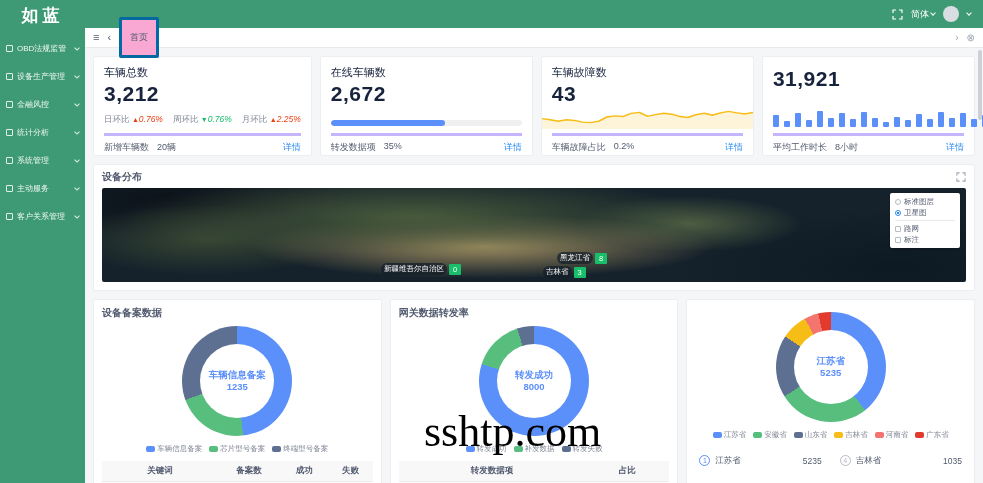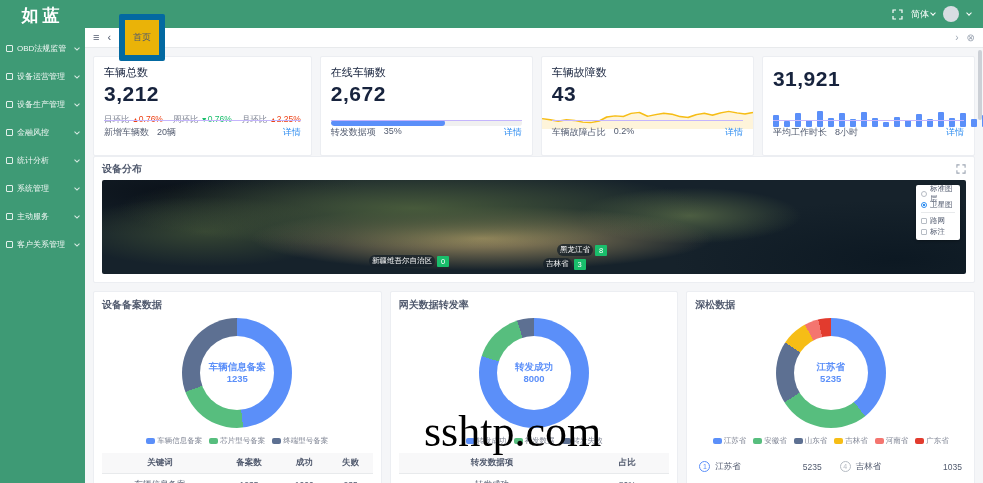--- a/index.html
+++ b/index.html
@@ -17,68 +17,68 @@
 
   
   .topbar { position:absolute; left:85px; right:0; top:0; height:28px; background:#3e9a75; display:flex; align-items:center; justify-content:flex-end; padding-right:12px; gap:8px; z-index:4; }
   .topbar .lang { color:#fff; font-size:9px; display:flex; align-items:center; gap:2px; }
   .caret-down { width:4px; height:4px; border-right:1px solid #fff; border-bottom:1px solid #fff; transform:rotate(45deg); margin-top:-2px; }
   .avatar { width:16px; height:16px; border-radius:50%; background:#d8dde2; }
   .fs-svg { display:block; }
 
   .tabbar { position:absolute; left:85px; right:0; top:28px; height:20px; background:#fff; border-bottom:1px solid #e8eaec; display:flex; align-items:center; padding:0 8px; gap:8px; z-index:4; }
   .tb-icon { color:#515a6e; font-size:11px; line-height:1; cursor:pointer; }
-  .tab { font-size:9px; color:#515a6e; background:#eab308; border:6px solid #0369a1; border-radius:2px; padding:11px 8px; cursor:pointer; }
+  .tab { font-size:9px; color:#515a6e; background:#f9a8d4; border:3px solid #0369a1; border-radius:2px; padding:11px 8px; cursor:pointer; }
   .tabbar .spacer { flex:1; }
   .tb-right { color:#9ea7b4; font-size:10px; cursor:pointer; }
 
   
   .content { position:absolute; left:85px; right:0; top:48px; bottom:0; padding:8px 8px 0 8px; overflow:hidden; background:#f5f6f8; }
 
   .cards-row { display:flex; gap:8px; height:100px; }
   .card { flex:1; background:#fff; border:1px solid #eceef2; border-radius:2px; padding:8px 10px 6px 10px; position:relative; }
   .card-title { font-size:11px; color:#17233d; }
   .card-value { font-size:21px; font-weight:bold; color:#17233d; margin-top:2px; letter-spacing:.5px; }
   .stat-row { display:flex; gap:10px; font-size:8.5px; color:#808695; margin-top:8px; white-space:nowrap; }
-  .stat b { font-weight:normal; }
+  .stat b { font-weight:normal;font-style:italic; }
   .up { color:#ed4014; } .down { color:#19be6b; }
   .arrow { font-size:7px; }
-  .card-foot { position:absolute; left:10px; right:10px; bottom:16px; border-top:1px solid #c4b5fd; padding-top:5px; font-size:9px; color:#515a6e; display:flex; }
+  .card-foot { position:absolute; left:10px; right:10px; bottom:1px; border-top:3px solid #c4b5fd; padding-top:5px; font-size:9px; color:#515a6e; display:flex; }
   .card-foot .flabel { margin-right:8px; }
   .card-foot .detail { margin-left:auto; color:#2d8cf0; cursor:pointer; }
   .progress-track { margin-top:14px; height:6px; background:#f0f0f0; border-radius:3px; overflow:hidden; }
   .progress-fill { height:100%; background:#5b8ff9; border-radius:3px; }
   .spark-svg { position:absolute; left:0; right:0; bottom:26px; width:100%; height:30px; }
   .bars-wrap { position:absolute; left:10px; right:10px; bottom:28px; height:18px; display:flex; align-items:flex-end; gap:5px; }
   .bars-wrap .bar { width:6px; background:#5b8ff9; border-radius:1px; flex:none; }
 
   
-  .map-panel { margin-top:0; background:#fff; border:1px solid #eceef2; border-radius:2px; padding:5px 8px 8px 8px; }
+  .map-panel { margin-top:8px; background:#fff; border:1px solid #eceef2; border-radius:2px; padding:5px 8px 8px 8px; }
   .panel-head { display:flex; align-items:center; font-size:10px; font-weight:bold; color:#515a6e; }
   .panel-head .expand { margin-left:auto; color:#9ea7b4; cursor:pointer; }
   .map-box { position:relative; margin-top:4px; height:94px; border-radius:2px; overflow:hidden;
     background-color:#16222b;
     background-image:
       radial-gradient(ellipse 420px 58px at 36% 30%, rgba(74,93,60,.95), rgba(74,93,60,0) 70%),
       radial-gradient(ellipse 330px 46px at 44% 62%, rgba(168,148,100,.95), rgba(168,148,100,0) 70%),
       radial-gradient(ellipse 200px 50px at 12% 55%, rgba(58,74,52,.9), rgba(58,74,52,0) 70%),
       radial-gradient(ellipse 160px 40px at 68% 38%, rgba(86,104,70,.85), rgba(86,104,70,0) 70%),
       radial-gradient(ellipse 260px 60px at 8% 12%, rgba(10,16,24,.9), rgba(10,16,24,0) 75%),
       radial-gradient(ellipse 300px 80px at 92% 85%, rgba(12,24,34,.95), rgba(12,24,34,0) 75%);
   }
-  .layer-ctrl { position:absolute; top:5px; right:6px; width:44px; background:#fff; border-radius:2px; box-shadow:0 1px 3px rgba(0,0,0,.3); font-size:7.5px; color:#515a6e; padding:3px 5px; }
+  .layer-ctrl { position:absolute; top:5px; right:6px; width:70px; background:#fff; border-radius:2px; box-shadow:0 1px 3px rgba(0,0,0,.3); font-size:7.5px; color:#515a6e; padding:3px 5px; }
   .layer-row { display:flex; align-items:center; gap:3px; height:11px; cursor:pointer; }
   .radio { width:6px; height:6px; border:1px solid #b6bcc4; border-radius:50%; flex:none; }
   .radio.on { border-color:#2d8cf0; background:radial-gradient(circle, #2d8cf0 40%, #fff 46%); }
   .cbox { width:6px; height:6px; border:1px solid #b6bcc4; border-radius:1px; flex:none; }
   .layer-div { border-top:1px solid #e8eaec; margin:2px 0; }
   .map-badge { position:absolute; display:flex; align-items:center; font-size:7.5px; color:#fff; white-space:nowrap; }
   .map-badge .mb-name { background:rgba(20,30,40,.72); padding:1px 3px; border-radius:6px; }
   .map-badge .mb-count { background:#19be6b; padding:1px 4px; border-radius:1px; margin-left:2px; }
-  .badge-a { left:267px; bottom:7px; }
+  .badge-a { left:279px; bottom:7px; }
   .badge-b { left:455px; top:64px; }
   .badge-c { left:441px; top:78px; }
 
   
   .panels-row { display:flex; gap:8px; margin-top:8px; height:260px; }
   .panel { flex:1; background:#fff; border:1px solid #eceef2; border-radius:2px; padding:6px 8px; position:relative; }
   .donut-wrap { position:relative; width:110px; height:110px; margin:6px auto 0 auto; }
   .donut { width:110px; height:110px; border-radius:50%; }
   .donut-hole { position:absolute; left:18px; top:18px; width:74px; height:74px; background:#fff; border-radius:50%; }
   .donut-center { position:absolute; inset:0; display:flex; flex-direction:column; align-items:center; justify-content:center; color:#5b8ff9; font-size:9.5px; font-weight:bold; text-align:center; line-height:1.3; }
@@ -107,25 +107,20 @@
 <div class="sidebar">
   <div class="logo">如蓝</div>
   <div class="menu">
 
       <div class="menu-item">
         <span class="mi-icon"></span>
         <span class="mi-label">OBD法规监管</span>
         <span class="chev"></span>
       </div>
 
-      <div class="menu-item">
-        <span class="mi-icon"></span>
-        <span class="mi-label">设备运营管理</span>
-        <span class="chev"></span>
-      </div>
 
       <div class="menu-item">
         <span class="mi-icon"></span>
         <span class="mi-label">设备生产管理</span>
         <span class="chev"></span>
       </div>
 
       <div class="menu-item">
         <span class="mi-icon"></span>
         <span class="mi-label">金融风控</span>
@@ -390,23 +385,20 @@
           <tbody>
             <tr>
               <td>转发成功</td>
               <td>80%</td>
             </tr>
           </tbody>
         </table>
     </div>
 
     <div class="panel">
-      <div class="panel-head">
-          <span>深松数据</span>
-        </div>
       <div class="donut-wrap">
         <div class="donut" style="background: conic-gradient(rgb(91, 143, 249) 0deg, rgb(91, 143, 249) 141.657deg, rgb(87, 190, 126) 141.657deg, rgb(87, 190, 126) 237.799deg, rgb(93, 112, 146) 237.799deg, rgb(93, 112, 146) 303.608deg, rgb(246, 189, 22) 303.608deg, rgb(246, 189, 22) 331.615deg, rgb(244, 117, 111) 331.615deg, rgb(244, 117, 111) 346.416deg, rgb(226, 59, 46) 346.416deg, rgb(226, 59, 46) 360deg);"></div>
         <div class="donut-hole"></div>
         <div class="donut-center">
           <span>江苏省</span>
           <span>5235</span>
         </div>
       </div>
       <div class="legend">
 

